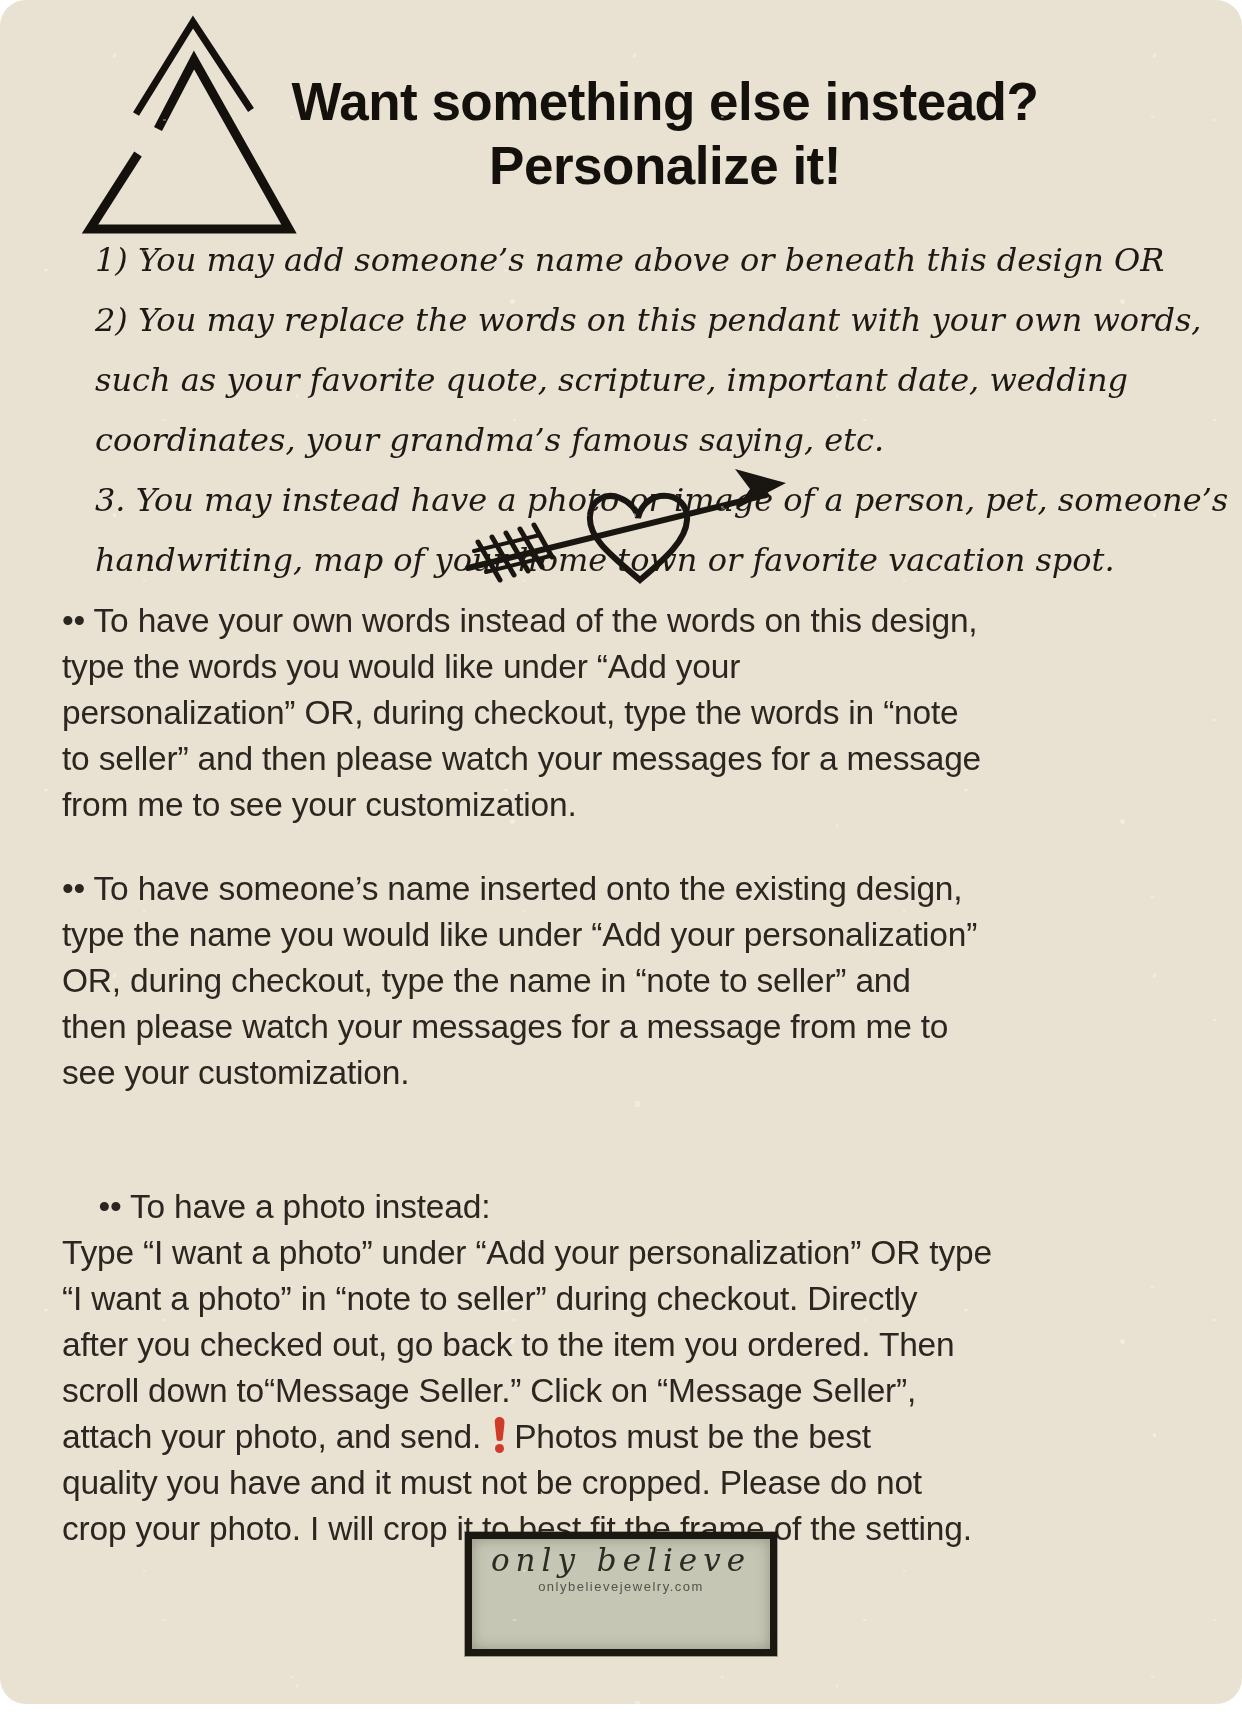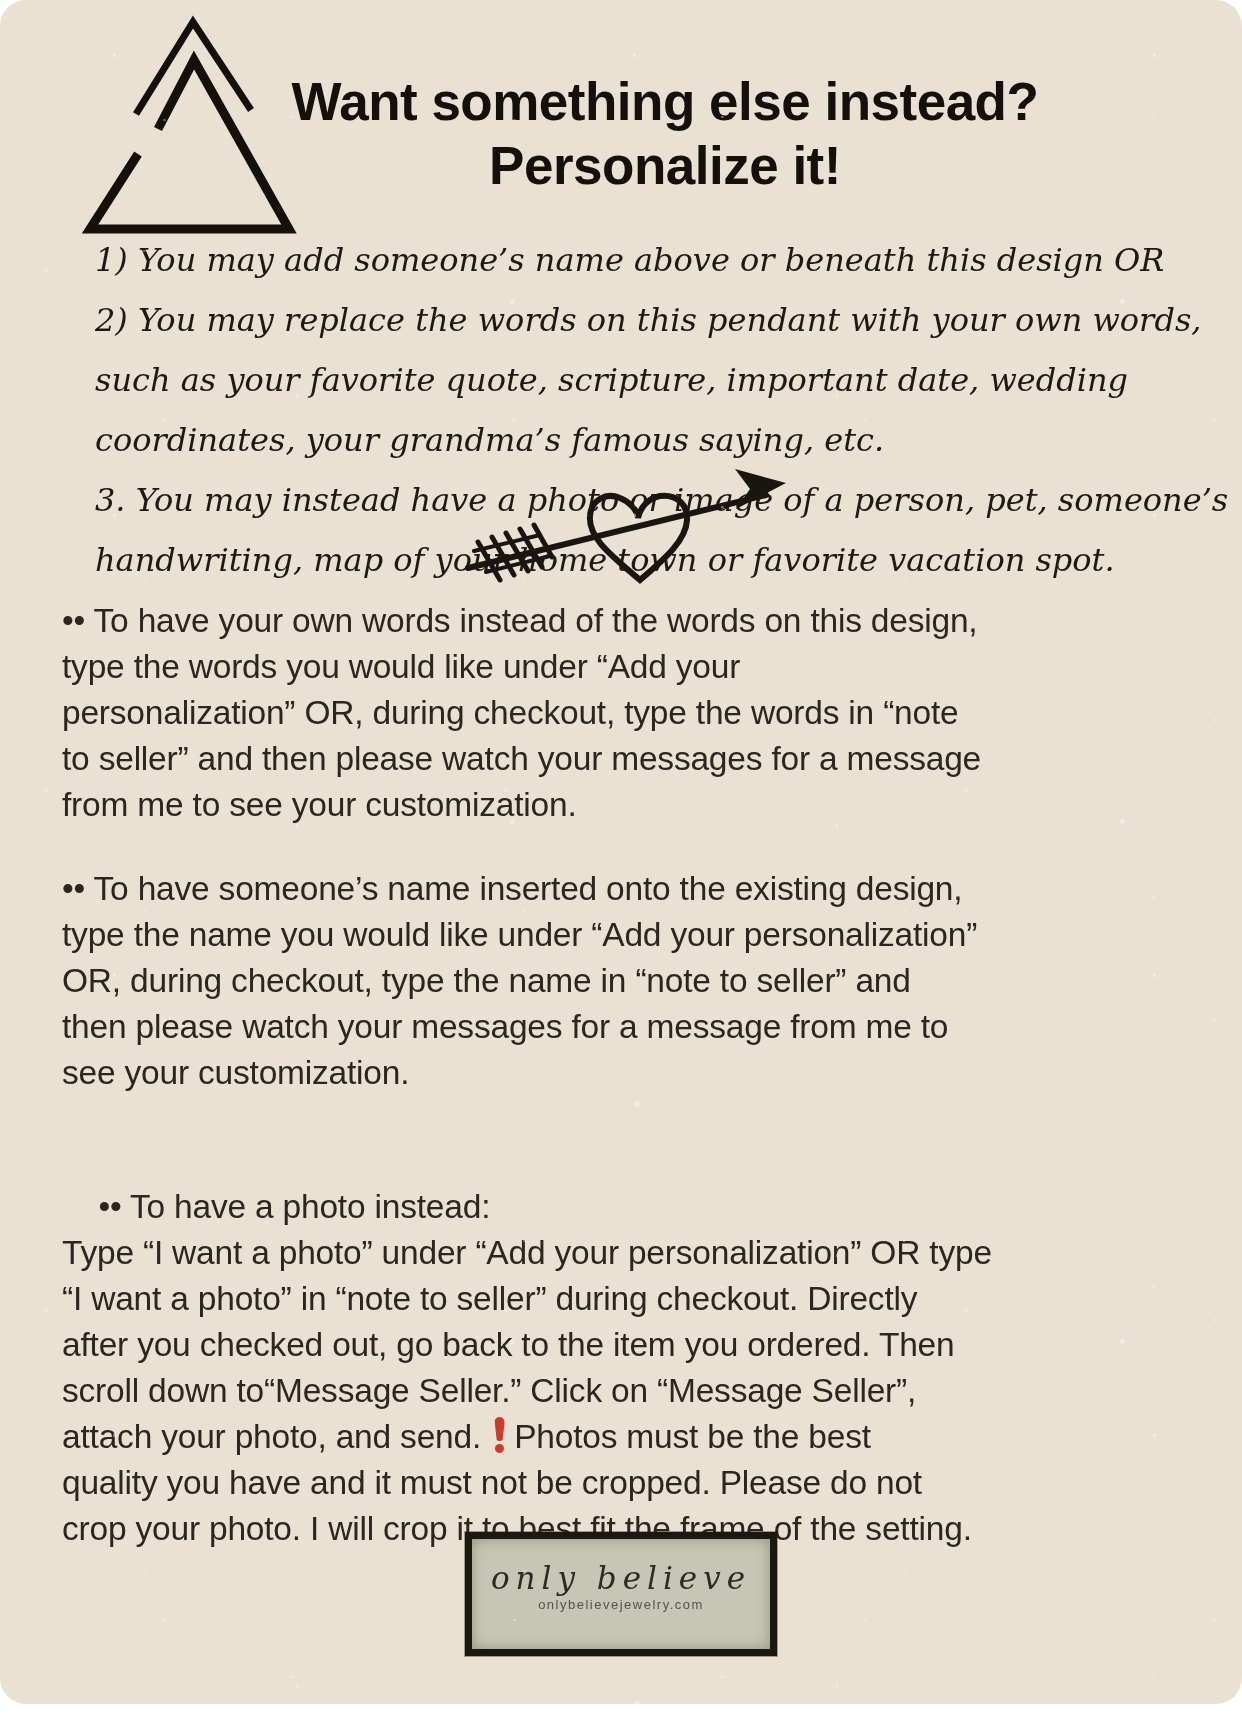--- a/index.html
+++ b/index.html
@@ -123,21 +123,21 @@
     box-shadow: 0 0 0 1px rgba(27,24,17,.35), inset 0 0 14px rgba(60,56,44,.35);
     text-align: center;
     overflow: hidden;
   }
   .badge-script {
     font-family: "DejaVu Serif", serif;
     font-style: italic;
     font-size: 31px;
     letter-spacing: 6px;
     color: #2e2b24;
-    margin-top: 21px;
+    margin-top: 3px;
     white-space: nowrap;
   }
   .badge-name {
     font-family: "Liberation Mono", monospace;
     font-weight: bold;
     font-size: 27px;
     letter-spacing: 7px;
     color: #1f1c15;
     margin-top: -3px;
     white-space: nowrap;

